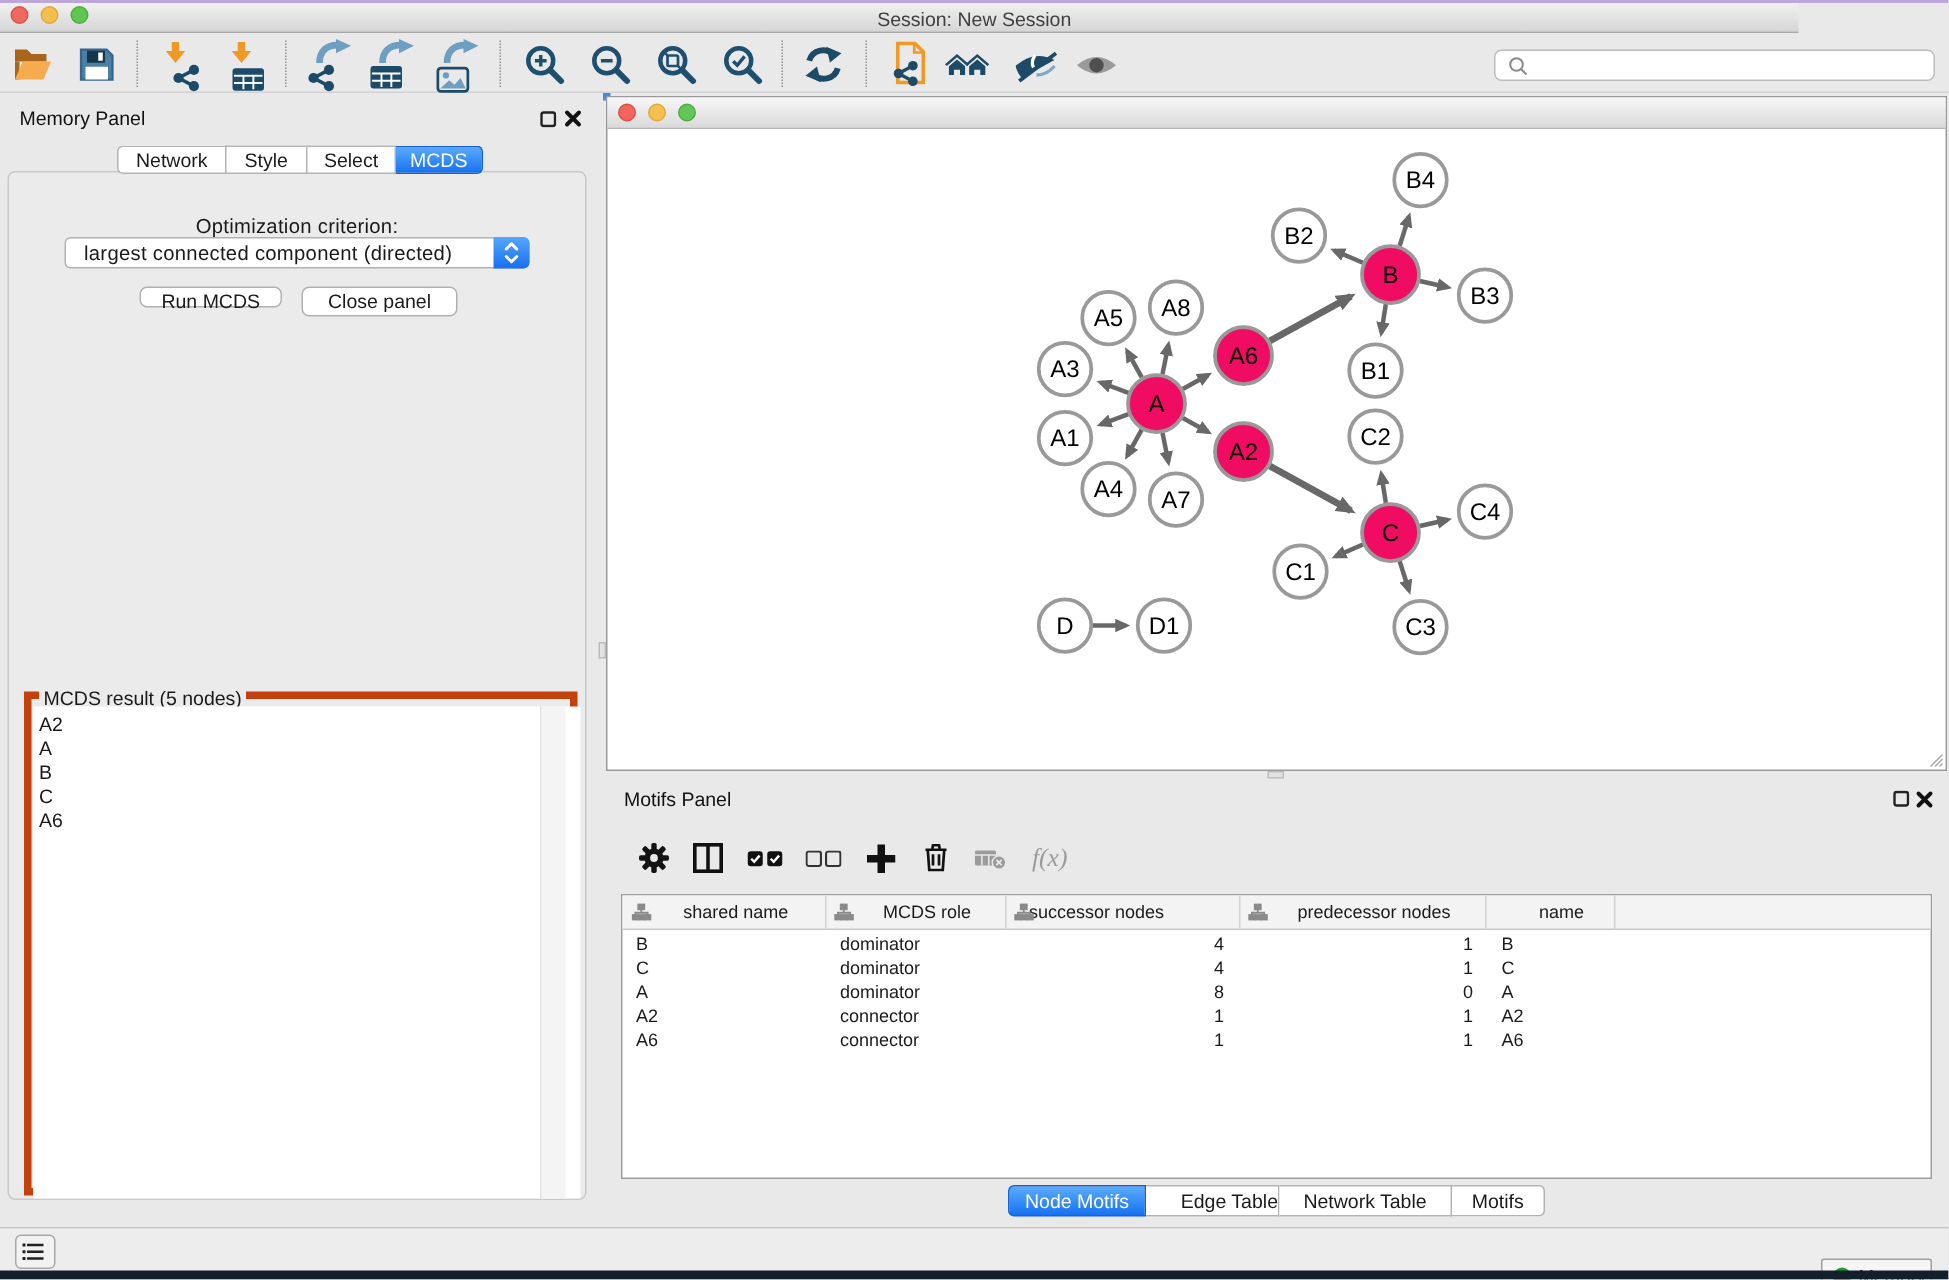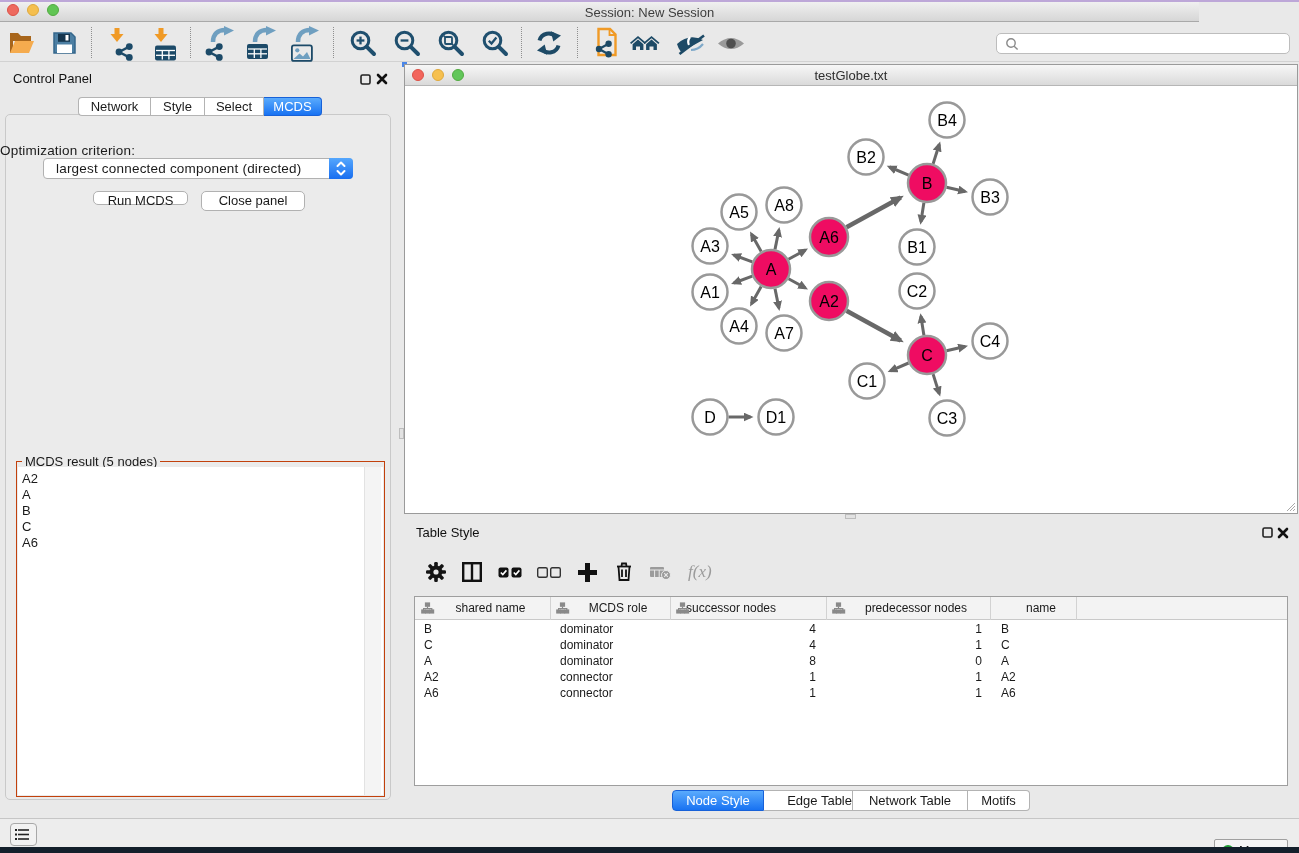--- a/index.html
+++ b/index.html
@@ -165,65 +165,64 @@
     </svg>
   <div class="abs" style="left:996px;top:11px;width:294px;height:21px;background:#fff;border:1px solid #bdbdbd;border-radius:5px">
     <svg width="14" height="14" style="position:absolute;left:8px;top:3px" viewBox="0 0 14 14">
         <circle cx="6" cy="6" r="4.2" fill="none" stroke="#8a8a8a" stroke-width="1.4"></circle>
         <line x1="9.2" y1="9.2" x2="12.6" y2="12.6" stroke="#8a8a8a" stroke-width="1.4"></line>
       </svg>
   </div>
 </div>
 
 <div class="abs" id="cp" style="left:0;top:62px;width:396px;height:756px">
-  <div class="abs" style="left:13px;top:9px;font-size:13px;color:#111">Control Panel</div>
+  <div class="abs" style="left:13px;top:9px;font-size:13px;color:#111">Memory Panel</div>
   <svg class="abs" style="left:360px;top:12px" width="11" height="11" viewBox="0 0 11 11">
       <rect x="1" y="1" width="9" height="9" fill="none" stroke="#222" stroke-width="1.6" rx="1.5"></rect>
     </svg>
   <svg class="abs" style="left:376px;top:11px" width="12" height="12" viewBox="0 0 12 12">
       <path d="M2 2 L10 10 M10 2 L2 10" stroke="#111" stroke-width="2.6" stroke-linecap="round"></path>
     </svg>
 
   <div class="abs" style="left:5px;top:52px;width:386px;height:686px;background:#ebebeb;border:1px solid #c9c9c9;border-radius:5px"></div>
 
   <div class="abs" style="left:78px;top:35px;height:19px;display:flex">
     <div style="width:72px;background:#fff;border:1px solid #b3b3b3;border-right:none;border-radius:4px 0 0 4px;text-align:center;line-height:17px;font-size:13px">Network</div>
     <div style="width:54px;background:#fff;border:1px solid #b3b3b3;border-right:none;text-align:center;line-height:17px;font-size:13px">Style</div>
     <div style="width:60px;background:#fff;border:1px solid #b3b3b3;text-align:center;line-height:17px;font-size:13px">Select</div>
     <div style="width:58px;background:linear-gradient(#5aabfd,#1872f2);border:1px solid #1761d8;border-left:none;border-radius:0 4px 4px 0;text-align:center;line-height:17px;font-size:13px;color:#fff">MCDS</div>
   </div>
-  <div class="abs" style="left:0;top:81px;width:396px;text-align:left;font-size:13.5px;letter-spacing:0.2px">Optimization criterion:</div>
+  <div class="abs" style="left:0;top:81px;width:396px;text-align:center;font-size:13.5px;letter-spacing:0.2px">Optimization criterion:</div>
 
   <div class="abs" style="left:43px;top:96px;width:310px;height:21px;background:#fff;border:1px solid #b1b1b1;border-radius:4px">
     <div style="position:absolute;left:12px;top:2px;font-size:13.5px;letter-spacing:0.2px">largest connected component (directed)</div>
     <div style="position:absolute;right:-1px;top:-1px;width:24px;height:21px;background:linear-gradient(#55a7fd,#186ef0);border-radius:0 4px 4px 0">
       <svg width="24" height="21" viewBox="0 0 24 21">
           <path d="M8.5 8 L12 4.5 L15.5 8" fill="none" stroke="#fff" stroke-width="2" stroke-linecap="round" stroke-linejoin="round"></path>
           <path d="M8.5 13 L12 16.5 L15.5 13" fill="none" stroke="#fff" stroke-width="2" stroke-linecap="round" stroke-linejoin="round"></path>
         </svg>
     </div>
   </div>
   <div class="abs" style="left:93px;top:129px;width:95px;height:14px;background:#fff;border:1px solid #b1b1b1;border-radius:5px;text-align:center;line-height:18px;font-size:13px">Run MCDS</div>
   <div class="abs" style="left:201px;top:129px;width:104px;height:20px;background:#fff;border:1px solid #b1b1b1;border-radius:5px;text-align:center;line-height:18px;font-size:13px">Close panel</div>
 
-  <div class="abs" style="left:16px;top:399px;width:369px;height:336px;border:1px solid #c2410c">
+  <div class="abs" style="left:16px;top:399px;width:369px;height:336px;border:5px solid #c2410c">
     <div style="position:absolute;left:5px;top:-8px;background:#ebebeb;padding:0 3px;font-size:13px">MCDS result (5 nodes)</div>
     <div style="position:absolute;left:1px;top:5px;width:365px;height:328px;background:#fff"></div>
     <div style="position:absolute;right:3px;top:5px;width:17px;height:328px;background:#f4f4f4;border-left:1px solid #e2e2e2"></div>
     <div style="position:absolute;left:5px;top:9px;font-size:13px;line-height:16px">A2<br>A<br>B<br>C<br>A6</div>
   </div>
 </div>
 
 <div class="abs" style="left:402px;top:62px;width:5px;height:5px;border-left:2px solid #4a86e8;border-top:2px solid #4a86e8"></div>
 <div class="abs" id="netwin" style="left:404px;top:64px;width:894px;height:450px;background:#fff;border:1px solid #9a9a9a">
   <div style="height:21px;background:linear-gradient(#f7f7f7,#dadada);border-bottom:1px solid #b6b6b6;position:relative">
     <div class="light" style="left:7px;top:4px;background:#f2655c;border:1px solid #dc5147"></div>
     <div class="light" style="left:27px;top:4px;background:#f6c04f;border:1px solid #dfa93c"></div>
     <div class="light" style="left:47px;top:4px;background:#62c65a;border:1px solid #52ab41"></div>
-    <div style="position:absolute;left:0;width:100%;top:3px;text-align:center;font-size:13px;color:#2e2e2e">testGlobe.txt</div>
   </div>
   <svg id="graph" width="892" height="426" viewBox="0 0 892 426" style="display:block">
     <defs>
       <marker id="arr" markerWidth="11" markerHeight="10" refX="7" refY="4.5" orient="auto" markerUnits="userSpaceOnUse">
           <path d="M0,0 L10,4.5 L0,9 z" fill="#686868"></path>
         </marker>
         <marker id="arrB" markerWidth="14" markerHeight="12" refX="9.5" refY="5.5" orient="auto" markerUnits="userSpaceOnUse">
           <path d="M0,0 L13,5.5 L0,11 z" fill="#686868"></path>
         </marker>
     </defs>
@@ -288,21 +287,21 @@
 <text x="542" y="337.5" text-anchor="middle" font-size="16" fill="#000">C3</text>
 <text x="305" y="336.5" text-anchor="middle" font-size="16" fill="#000">D</text>
 <text x="371" y="336.5" text-anchor="middle" font-size="16" fill="#000">D1</text>
 </svg>
   <svg width="12" height="12" viewBox="0 0 12 12" style="position:absolute;right:1px;bottom:1px">
       <path d="M3 11 L11 3 M6 11 L11 6 M9 11 L11 9" stroke="#a9a9a9" stroke-width="1"></path>
     </svg>
 </div>
 
 <div class="abs" id="tp" style="left:404px;top:519px;width:895px;height:299px">
-  <div class="abs" style="left:12px;top:6px;font-size:13px;color:#111">Table Style</div>
+  <div class="abs" style="left:12px;top:6px;font-size:13px;color:#111">Motifs Panel</div>
   <svg class="abs" style="left:858px;top:8px" width="11" height="11" viewBox="0 0 11 11">
       <rect x="1" y="1" width="9" height="9" fill="none" stroke="#222" stroke-width="1.6" rx="1.5"></rect>
     </svg>
   <svg class="abs" style="left:873px;top:8px" width="12" height="12" viewBox="0 0 12 12">
       <path d="M2 2 L10 10 M10 2 L2 10" stroke="#111" stroke-width="2.6" stroke-linecap="round"></path>
     </svg>
 
   <div class="abs" id="tptools" style="left:0;top:0px;width:895px;height:80px">
       <svg class="abs" style="left:22px;top:43px" width="20" height="20" viewBox="0 0 20 20">
         <g fill="#141414">
@@ -428,21 +427,21 @@
 <div style="position:absolute;left:411px;top:73px;width:156px;text-align:right;font-size:12px">1</div>
 <div style="position:absolute;left:586px;top:73px;font-size:12px">A2</div>
 <div style="position:absolute;left:9px;top:89px;font-size:12px">A6</div>
 <div style="position:absolute;left:145px;top:89px;font-size:12px">connector</div>
 <div style="position:absolute;left:255px;top:89px;width:146px;text-align:right;font-size:12px">1</div>
 <div style="position:absolute;left:411px;top:89px;width:156px;text-align:right;font-size:12px">1</div>
 <div style="position:absolute;left:586px;top:89px;font-size:12px">A6</div>
   </div>
 
   <div class="abs" style="left:268px;top:271px;height:21px;display:flex">
-    <div style="width:92px;background:linear-gradient(#5aabfd,#1872f2);border:1px solid #1761d8;border-radius:4px 0 0 4px;text-align:center;line-height:19px;font-size:13px;color:#fff">Node Style</div>
+    <div style="width:92px;background:linear-gradient(#5aabfd,#1872f2);border:1px solid #1761d8;border-radius:4px 0 0 4px;text-align:center;line-height:19px;font-size:13px;color:#fff">Node Motifs</div>
     <div style="width:89px;background:#fff;border:1px solid #b3b3b3;border-left:none;text-align:right;line-height:19px;font-size:13px">Edge Table</div>
     <div style="width:115px;background:#fff;border:1px solid #b3b3b3;border-left:none;text-align:center;line-height:19px;font-size:13px">Network Table</div>
     <div style="width:62px;background:#fff;border:1px solid #b3b3b3;border-left:none;border-radius:0 4px 4px 0;text-align:center;line-height:19px;font-size:13px">Motifs</div>
   </div>
 </div>
 <div class="abs" style="left:399px;top:428px;width:5px;height:11px;background:#e2e2e2;border:1px solid #bdbdbd"></div>
 <div class="abs" style="left:845px;top:514px;width:11px;height:5px;background:#e2e2e2;border:1px solid #bdbdbd"></div>
 
 <div class="abs" style="left:0;top:818px;width:1299px;height:29px;background:#ededed;border-top:1px solid #c6c6c6">
   <div class="abs" style="left:10px;top:4px;width:27px;height:23px;border:1px solid #a8a8a8;border-radius:4px;background:#f2f2f2">

